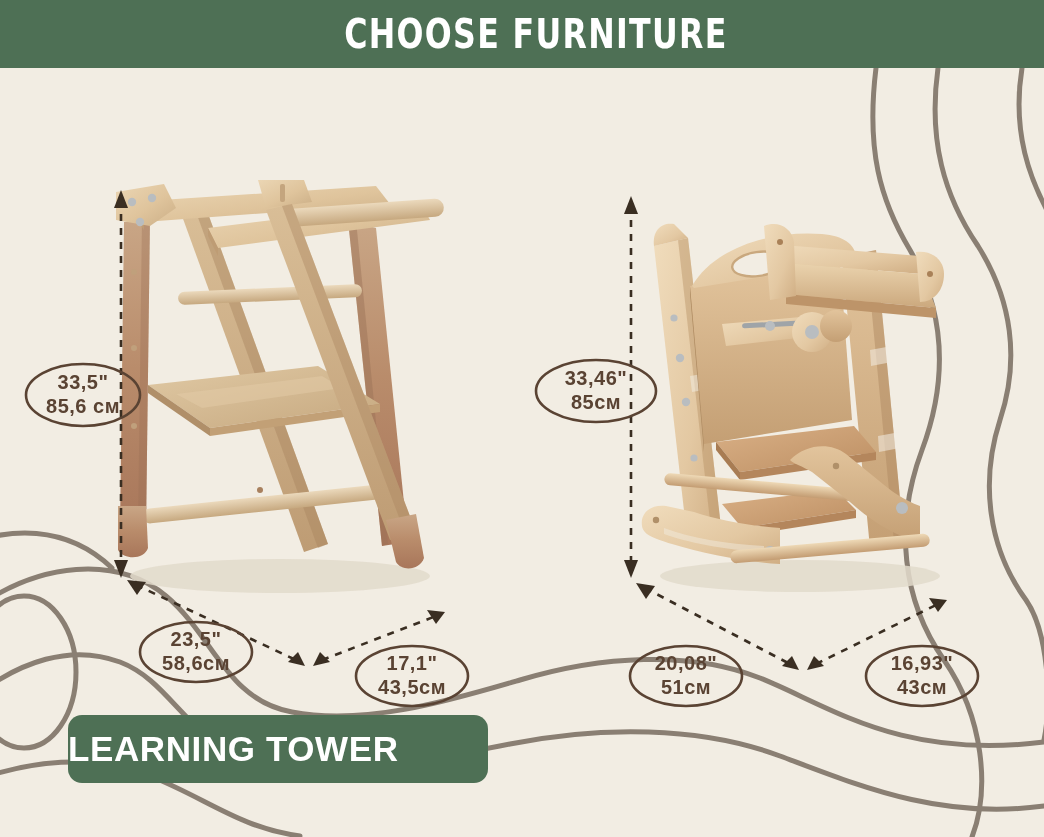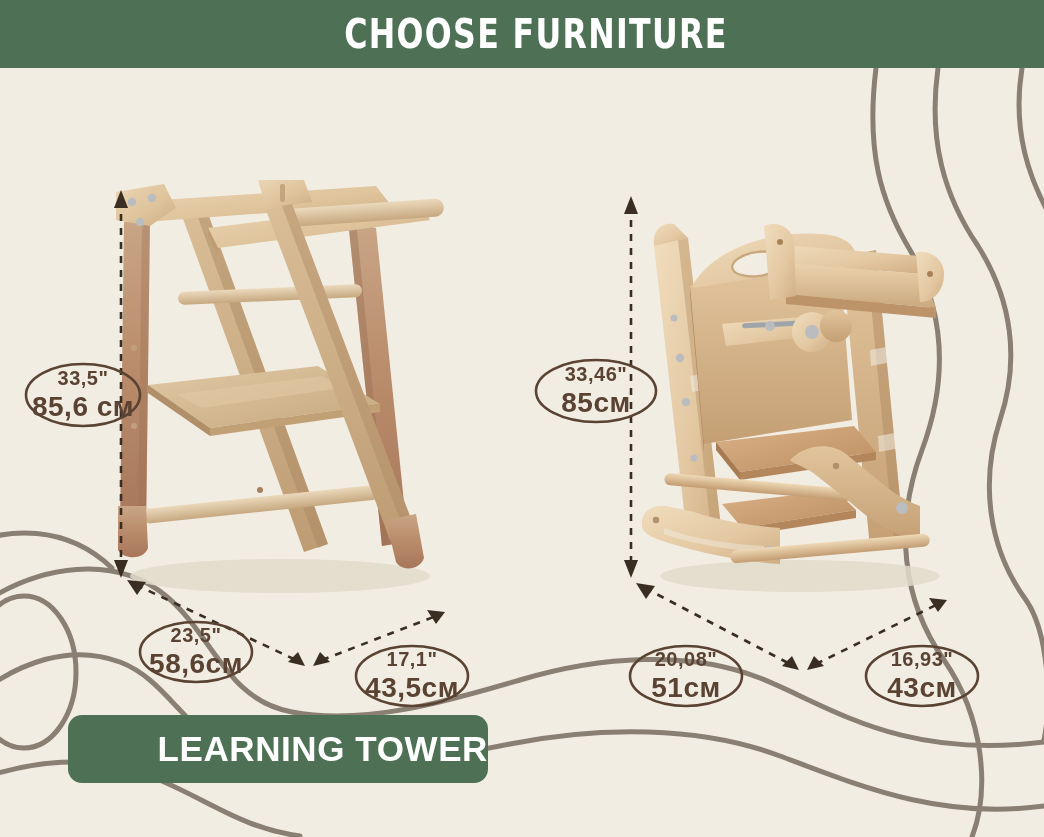--- a/index.html
+++ b/index.html
@@ -51,41 +51,41 @@
     color:#5A4333;
     font-weight:bold;
     line-height:1.18;
     text-align:center;
   }
   .callout .bubble{
     position:absolute; left:0; top:0; width:100%; height:100%;
     z-index:-1;
   }
   .callout .ln1{ font-size:20px; letter-spacing:0.5px; }
-  .callout .ln2{ font-size:28px; letter-spacing:0.5px; }
+  .callout .ln2{ font-size:20px; letter-spacing:0.5px; }
 
   #callout-left-height  { left:22px;  top:360px; width:122px; height:70px; }
   #callout-left-width   { left:136px; top:618px; width:120px; height:68px; }
   #callout-left-depth   { left:352px; top:642px; width:120px; height:68px; }
   #callout-right-height { left:532px; top:356px; width:128px; height:70px; }
   #callout-right-width  { left:626px; top:642px; width:120px; height:68px; }
   #callout-right-depth  { left:862px; top:642px; width:120px; height:68px; }
 
   
   #dim-lines{
     position:absolute; left:0; top:0; width:1044px; height:837px;
     z-index:4; pointer-events:none;
   }
 
   
   .nameplate{
     position:absolute; z-index:7;
     background:#4E7055;
     border-radius:14px;
-    display:flex; align-items:center; justify-content:flex-end;
+    display:flex; align-items:center; justify-content:flex-start;
   }
   .nameplate span{
     color:#FFFFFF;
     font-size:35px;
     font-weight:bold;
     letter-spacing:0.6px;
     white-space:nowrap;
   }
   #nameplate-left  { left:68px;  top:715px; width:420px; height:68px; }
   #nameplate-right { left:570px; top:715px; width:414px; height:68px; }

